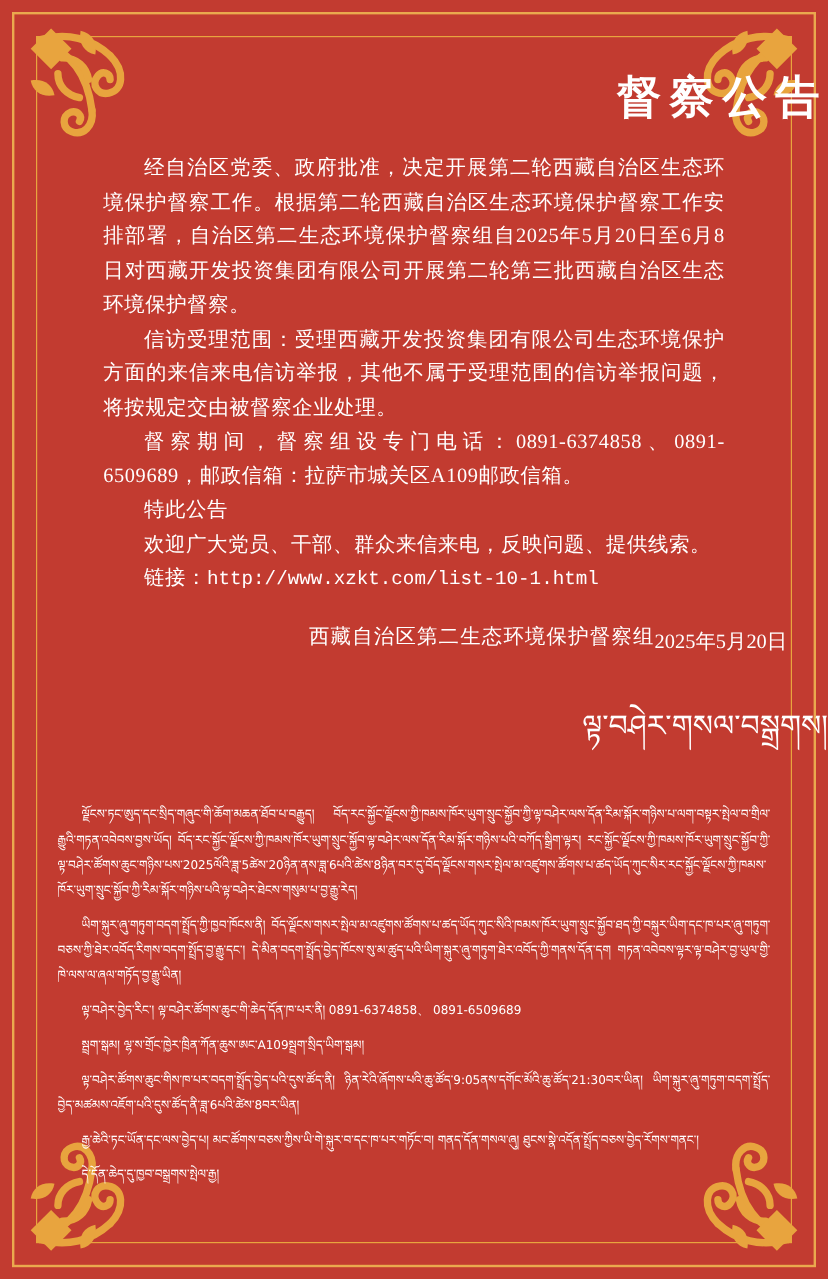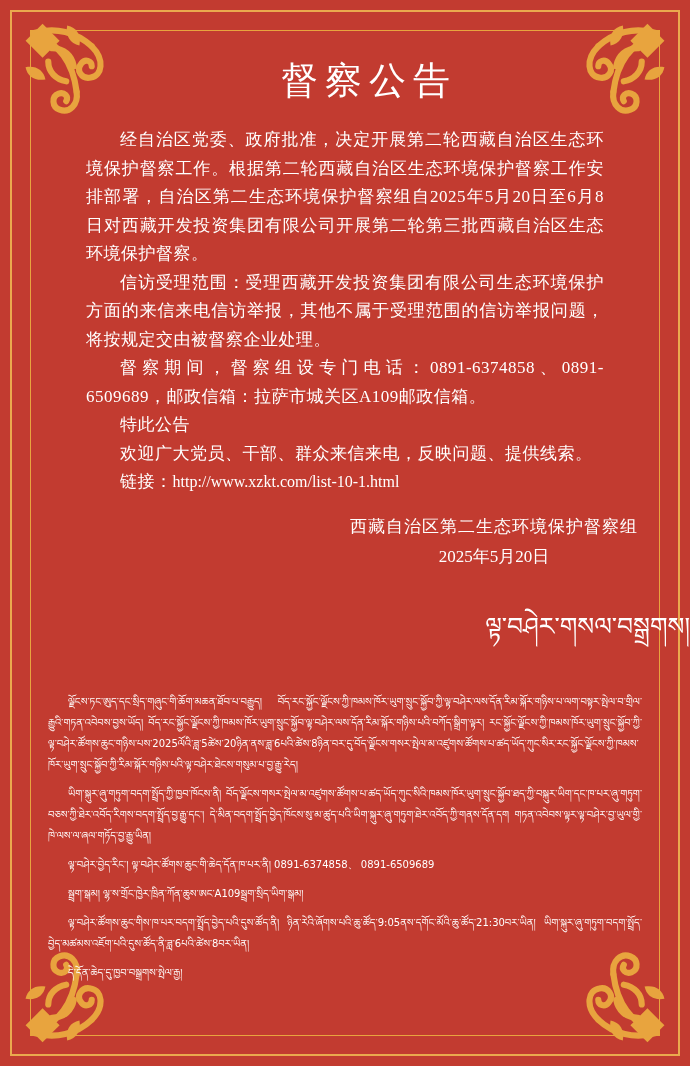--- a/index.html
+++ b/index.html
@@ -9,26 +9,26 @@
   .border-inner{position:absolute;inset:30px;border:1px solid #e8a43e;pointer-events:none;}
   .corner{position:absolute;width:104px;height:104px;color:#e8a43e;}
   .corner svg{width:100%;height:100%;display:block;}
   .corner.tl{top:18px;left:18px;}
   .corner.tr{top:18px;right:18px;transform:scaleX(-1);}
   .corner.bl{bottom:18px;left:18px;transform:scaleY(-1);}
   .corner.br{bottom:18px;right:18px;transform:scale(-1,-1);}
 
   .content{position:absolute;inset:34px 0 34px 0;}
 
-  .zh-title{margin-top:22px;text-align:center;font-size:37px;font-weight:normal;letter-spacing:7px;padding-left:7px;margin-left:41px;}
+  .zh-title{margin-top:22px;text-align:right;font-size:37px;font-weight:bold;letter-spacing:7px;padding-left:7px;margin-left:41px;}
   .zh-body{padding:0 86px;margin-top:20px;}
   .zh-body p{margin:0;text-indent:2em;font-size:17px;line-height:28.5px;text-align:justify;letter-spacing:0.5px;}
-  .url{font-family:Liberation Serif, serif;letter-spacing:0;font-size:16px;}
+  .url{font-family:Liberation Mono, monospace;letter-spacing:0;font-size:16px;}
 
-  .sign-zh{display:flex;flex-direction:column;align-items:center;width:max-content;margin:18px 52px 0 auto;}
+  .sign-zh{display:flex;flex-direction:row;align-items:center;width:max-content;margin:18px 34px 0 auto;}
   .sign-zh .name{font-size:17px;letter-spacing:1px;}
   .sign-zh .date{font-size:17px;margin-top:7px;}
 
   .bo-title{margin-top:30px;text-align:right;font-size:25px;font-family:"DejaVu Sans",sans-serif;}
   .bo-body{padding:0 48px;margin-top:22px;font-family:"DejaVu Sans",sans-serif;}
   .bo-body p{margin:0 0 8px 0;text-indent:2em;font-size:10px;line-height:21px;text-align:justify;}
 </style>
 </head>
 <body>
 
@@ -125,18 +125,19 @@
     </div>
 
     <div class="bo-title">ལྟ་བཤེར་གསལ་བསྒྲགས།</div>
 
     <div class="bo-body">
       <p>ལྗོངས་ཏང་ཨུད་དང་སྲིད་གཞུང་གི་ཆོག་མཆན་ཐོབ་པ་བརྒྱུད། བོད་རང་སྐྱོང་ལྗོངས་ཀྱི་ཁམས་ཁོར་ཡུག་སྲུང་སྐྱོབ་ཀྱི་ལྟ་བཤེར་ལས་དོན་རིམ་སྐོར་གཉིས་པ་ལག་བསྟར་སྤེལ་བ་གྲིལ་རྒྱུའི་གཏན་འབེབས་བྱས་ཡོད། བོད་རང་སྐྱོང་ལྗོངས་ཀྱི་ཁམས་ཁོར་ཡུག་སྲུང་སྐྱོབ་ལྟ་བཤེར་ལས་དོན་རིམ་སྐོར་གཉིས་པའི་བཀོད་སྒྲིག་ལྟར། རང་སྐྱོང་ལྗོངས་ཀྱི་ཁམས་ཁོར་ཡུག་སྲུང་སྐྱོབ་ཀྱི་ལྟ་བཤེར་ཚོགས་ཆུང་གཉིས་པས་2025ལོའི་ཟླ་5ཚེས་20ཉིན་ནས་ཟླ་6པའི་ཚེས་8ཉིན་བར་དུ་བོད་ལྗོངས་གསར་སྤེལ་མ་འཛུགས་ཚོགས་པ་ཚད་ཡོད་ཀུང་སིར་རང་སྐྱོང་ལྗོངས་ཀྱི་ཁམས་ཁོར་ཡུག་སྲུང་སྐྱོབ་ཀྱི་རིམ་སྐོར་གཉིས་པའི་ལྟ་བཤེར་ཐེངས་གསུམ་པ་བྱ་རྒྱུ་རེད།</p>
       <p>ཡིག་སྐུར་ཞུ་གཏུག་བདག་སྤྲོད་ཀྱི་ཁྱབ་ཁོངས་ནི། བོད་ལྗོངས་གསར་སྤེལ་མ་འཛུགས་ཚོགས་པ་ཚད་ཡོད་ཀུང་སིའི་ཁམས་ཁོར་ཡུག་སྲུང་སྐྱོབ་ཐད་ཀྱི་བསྐུར་ཡིག་དང་ཁ་པར་ཞུ་གཏུག་བཅས་ཀྱི་ཐེར་འབོད་རིགས་བདག་སྤྲོད་བྱ་རྒྱུ་དང་། དེ་མིན་བདག་སྤྲོད་བྱེད་ཁོངས་སུ་མ་ཚུད་པའི་ཡིག་སྐུར་ཞུ་གཏུག་ཐེར་འབོད་ཀྱི་གནས་དོན་དག གཏན་འབེབས་ལྟར་ལྟ་བཤེར་བྱ་ཡུལ་གྱི་ཁེ་ལས་ལ་ཞལ་གཏོད་བྱ་རྒྱུ་ཡིན།</p>
       <p>ལྟ་བཤེར་བྱེད་རིང་། ལྟ་བཤེར་ཚོགས་ཆུང་གི་ཆེད་དོན་ཁ་པར་ནི། 0891-6374858、 0891-6509689</p>
       <p>སྦྲག་སྒམ། ལྷ་ས་གྲོང་ཁྱེར་ཁྲིན་ཀོན་ཆུས་ཨང་A109སྦྲག་སྲིད་ཡིག་སྒམ།</p>
       <p>ལྟ་བཤེར་ཚོགས་ཆུང་གིས་ཁ་པར་བདག་སྤྲོད་བྱེད་པའི་དུས་ཚོད་ནི། ཉིན་རེའི་ཞོགས་པའི་ཆུ་ཚོད་9:05ནས་དགོང་མོའི་ཆུ་ཚོད་21:30བར་ཡིན། ཡིག་སྐུར་ཞུ་གཏུག་བདག་སྤྲོད་བྱེད་མཚམས་འཇོག་པའི་དུས་ཚོད་ནི་ཟླ་6པའི་ཚེས་8བར་ཡིན།</p>
+      <p>རྒྱ་ཆེའི་ཏང་ཡོན་དང་ལས་བྱེད་པ། མང་ཚོགས་བཅས་ཀྱིས་ཡི་གེ་སྐུར་བ་དང་ཁ་པར་གཏོང་བ། གནད་དོན་གསལ་ཞུ། ཐུངས་སྣེ་འདོན་སྤྲོད་བཅས་བྱེད་རོགས་གནང་།</p>
       <p>དེ་དོན་ཆེད་དུ་ཁྱབ་བསྒྲགས་སྤེལ་རྒྱ།</p>
 
     </div>
 
   </div>
 </div>
 
 </body></html>

